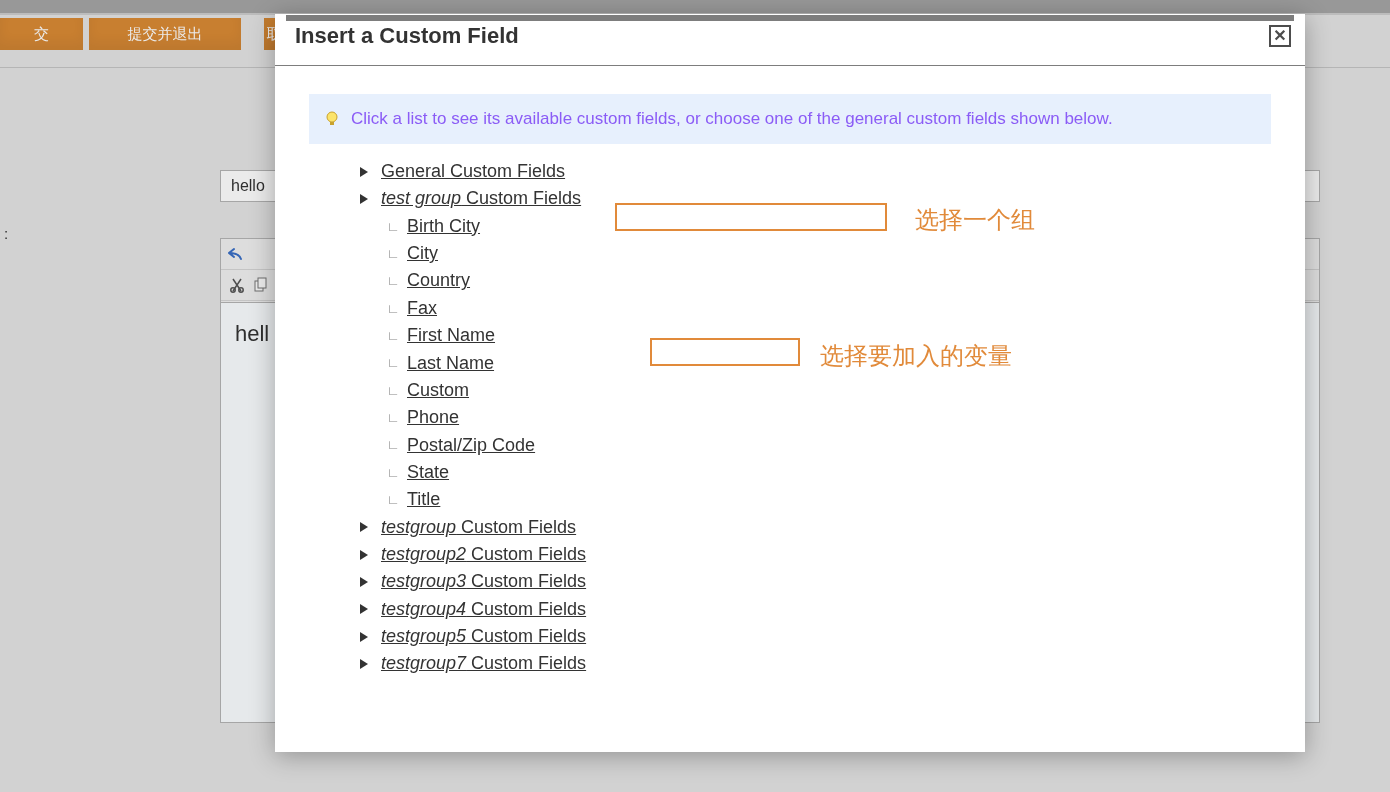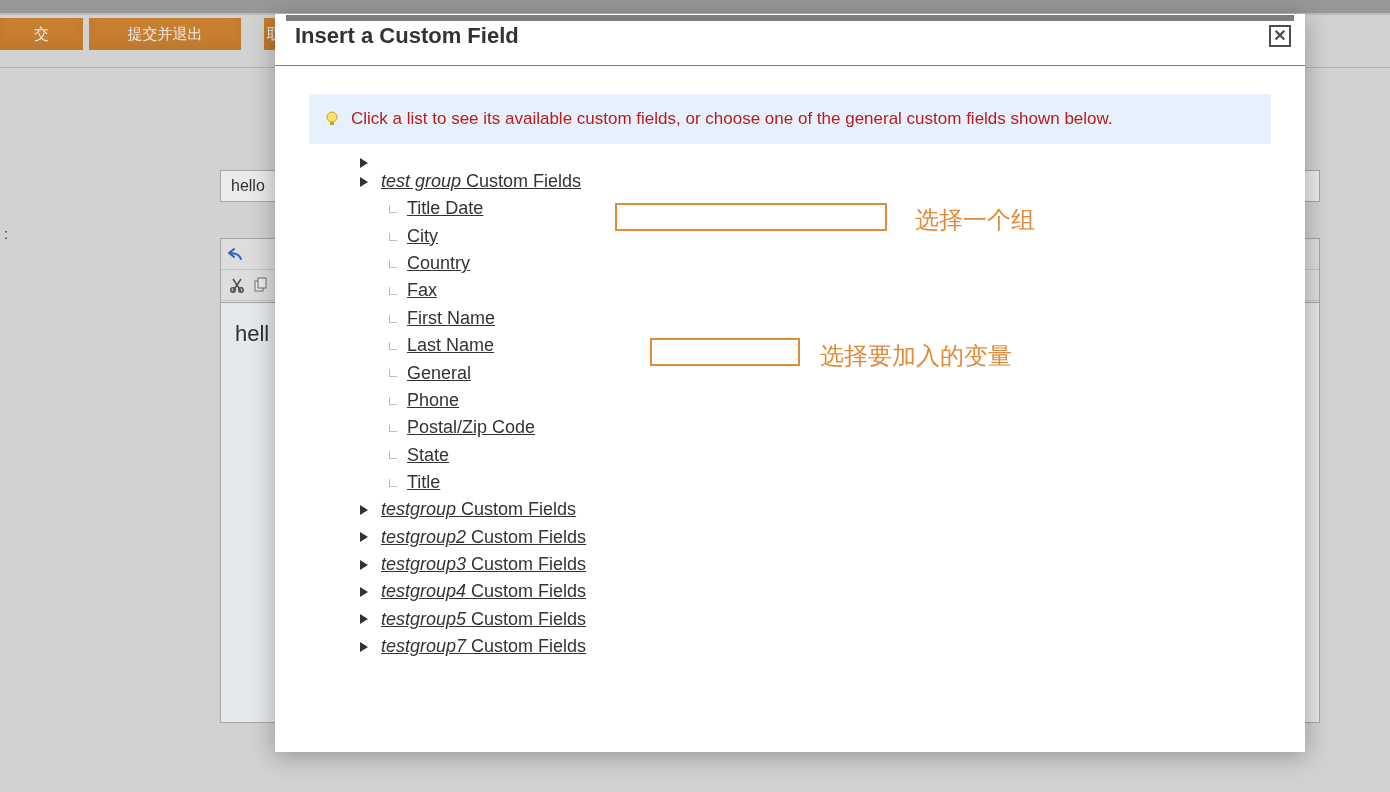--- a/index.html
+++ b/index.html
@@ -143,21 +143,21 @@
       flex: 1;
       overflow: auto;
     }
     .info-box {
       background: #e7f0fd;
       padding: 15px 14px;
       display: flex;
       align-items: center;
       gap: 10px;
       font-size: 17px;
-      color: #b91c1c;
+      color: #8b5cf6;
     }
     .bulb-icon {
       width: 18px;
       height: 18px;
       flex-shrink: 0;
     }
     .tree {
       margin-top: 14px;
       margin-left: 48px;
       font-size: 18px;
@@ -284,33 +284,34 @@
       </span>
       <span>Click a list to see its available custom fields, or choose one of the general custom fields shown below.</span>
     </div>
 
     <div class="tree">
       <ul>
         <li class="tree-item">
           <span class="arrow-wrap">
               <span class="arrow"></span>
             </span>
+          <span class="tree-link">General Custom Fields</span>
         </li>
         <li class="tree-item">
           <span class="arrow-wrap">
               <span class="arrow"></span>
             </span>
           <span class="tree-link">
             <span class="tree-em">test group</span><span> Custom Fields</span>
           </span>
         </li>
         <ul class="children" id="test-group-children">
             <li class="child-item">
               <span class="child-marker">∟</span>
-              <span class="tree-link">Title Date</span>
+              <span class="tree-link">Birth City</span>
             </li>
             <li class="child-item">
               <span class="child-marker">∟</span>
               <span class="tree-link">City</span>
             </li>
             <li class="child-item">
               <span class="child-marker">∟</span>
               <span class="tree-link">Country</span>
             </li>
             <li class="child-item">
@@ -320,21 +321,21 @@
             <li class="child-item">
               <span class="child-marker">∟</span>
               <span class="tree-link">First Name</span>
             </li>
             <li class="child-item">
               <span class="child-marker">∟</span>
               <span class="tree-link">Last Name</span>
             </li>
             <li class="child-item">
               <span class="child-marker">∟</span>
-              <span class="tree-link">General</span>
+              <span class="tree-link">Custom</span>
             </li>
             <li class="child-item">
               <span class="child-marker">∟</span>
               <span class="tree-link">Phone</span>
             </li>
             <li class="child-item">
               <span class="child-marker">∟</span>
               <span class="tree-link">Postal/Zip Code</span>
             </li>
             <li class="child-item">

